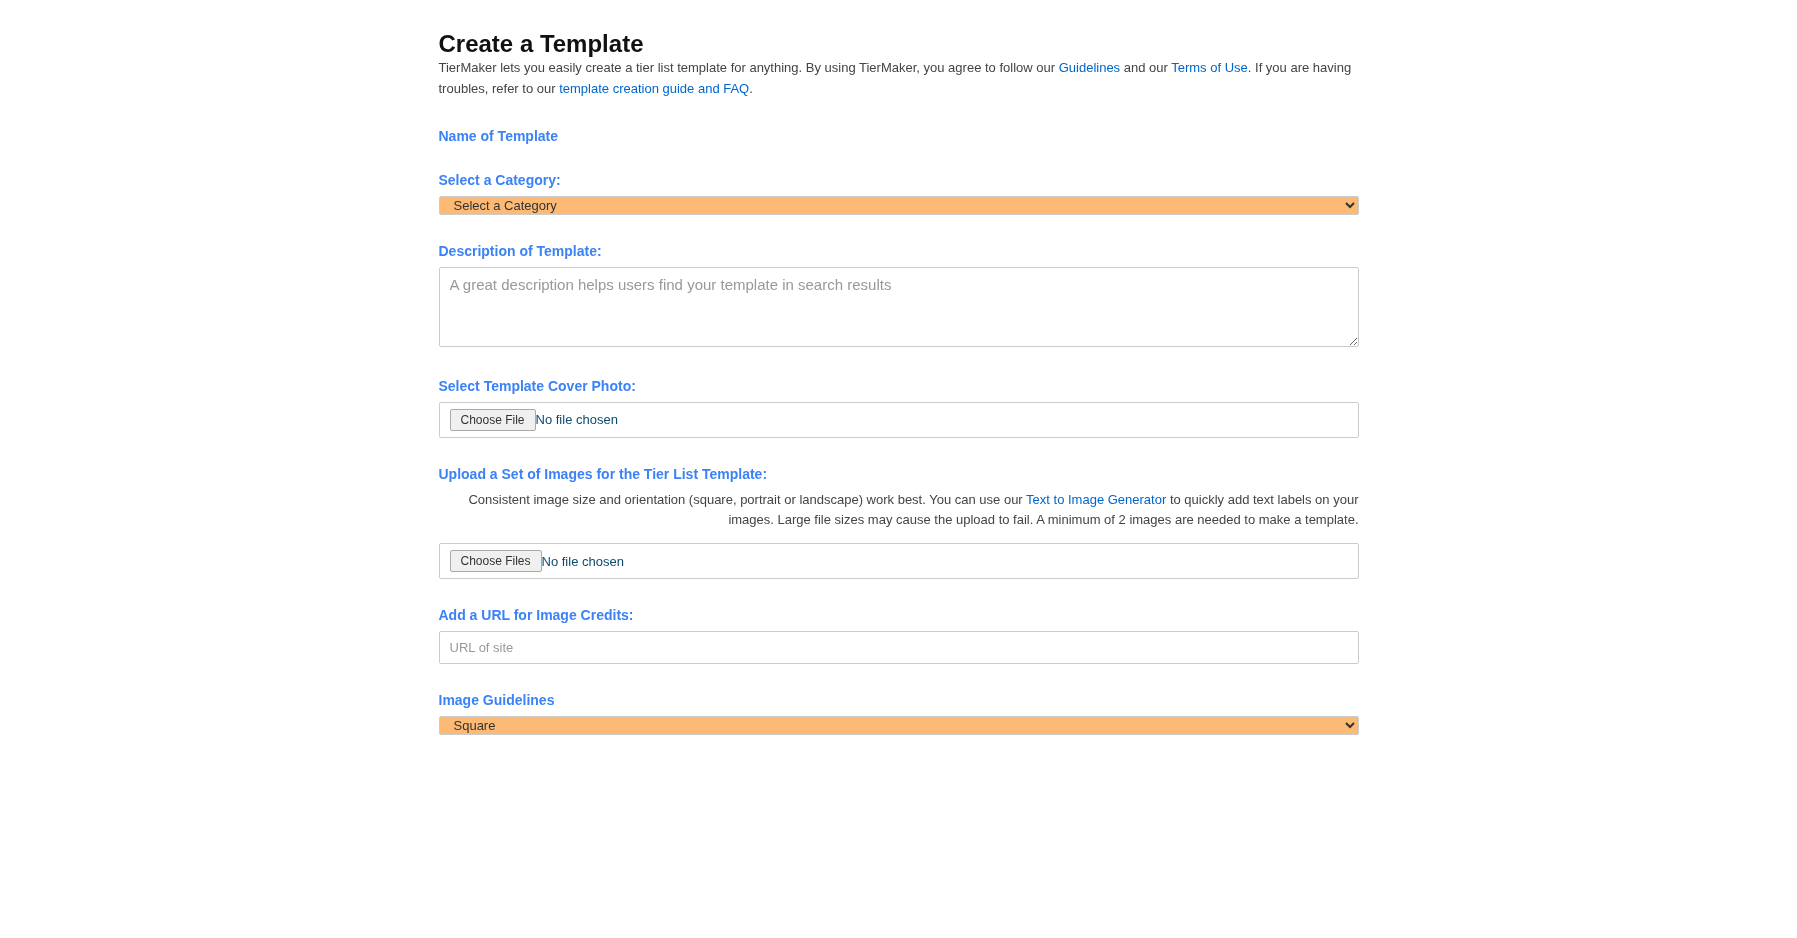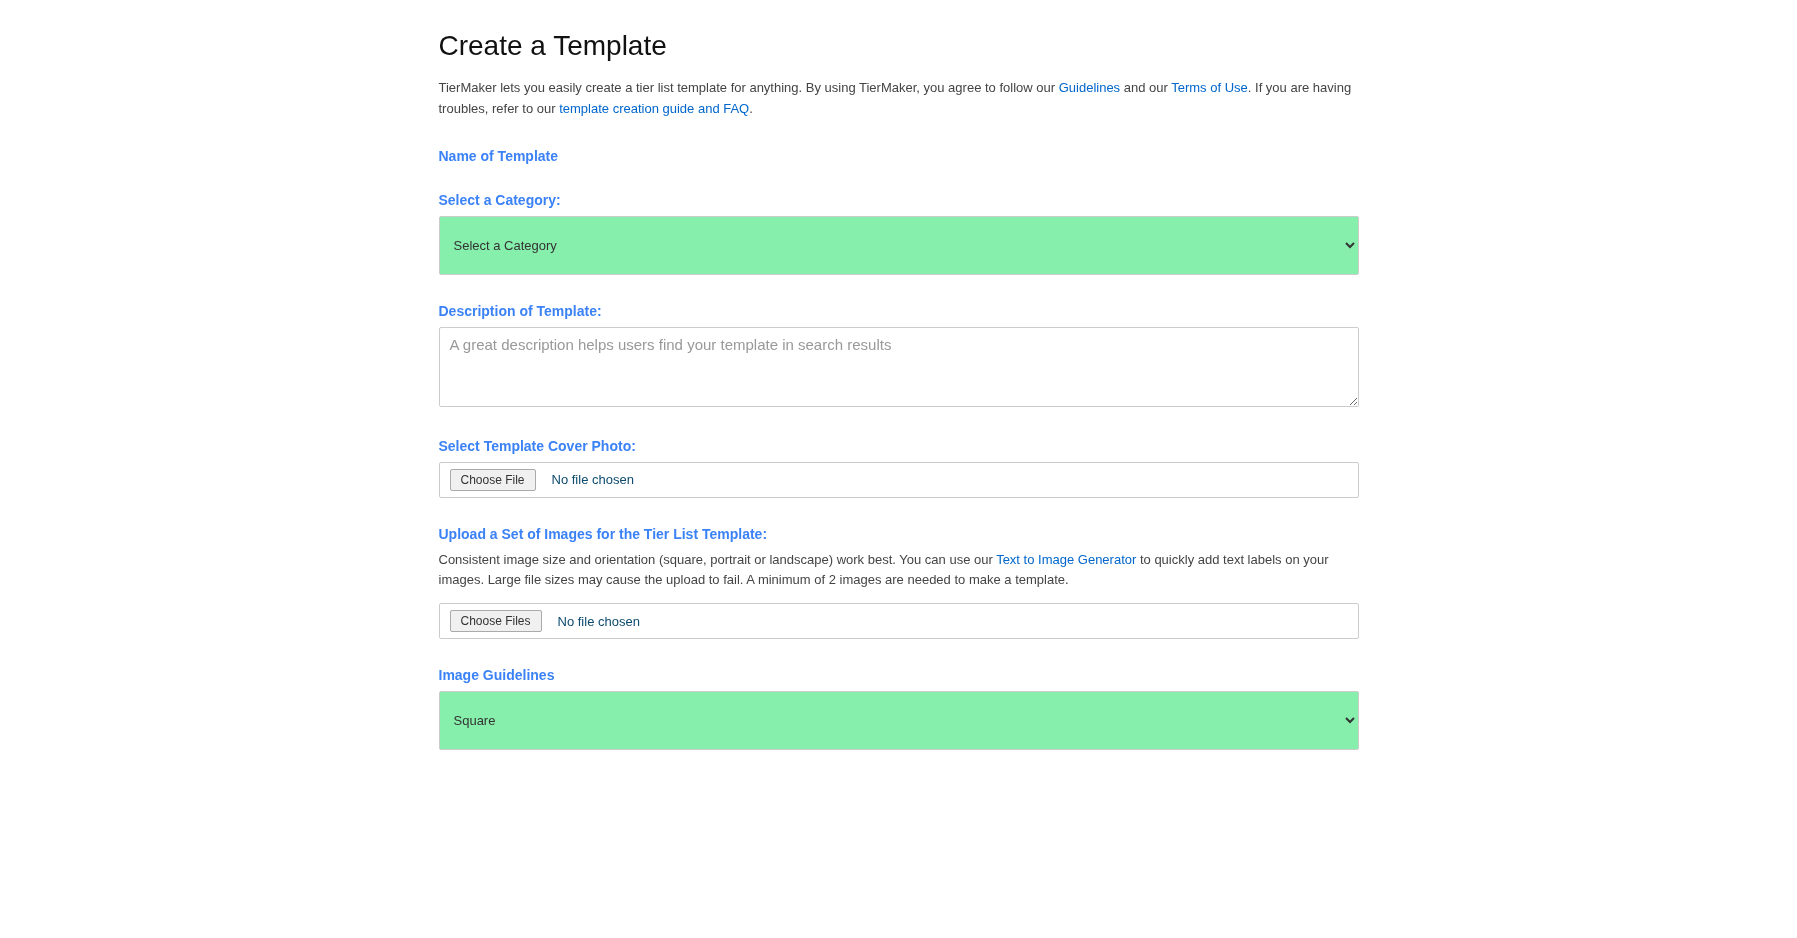--- a/index.html
+++ b/index.html
@@ -15,23 +15,22 @@
       background: #fff;
     }
 
     .page-container {
       max-width: 960px;
       margin: 0 auto;
       padding: 30px 20px 60px 20px;
     }
 
     .page-title {
-      font-size: 28px;
-      font-weight: normal;
-      margin-bottom: 16px;
+      font-size: 24px;
+      font-weight: bold;
       color: #111;
     }
 
     .intro-text {
       font-size: 13px;
       color: #444;
       line-height: 1.6;
       margin-bottom: 28px;
     }
 
@@ -61,26 +60,26 @@
       color: #555;
       outline: none;
     }
 
     .form-input::placeholder {
       color: #999;
     }
 
     .form-select {
       width: 100%;
-      padding: 20px 10px;
+      padding: 0 10px;
       font-size: 13px;
       border: 1px solid #ccc;
       border-radius: 2px;
       color: #333;
-      background: #86efac;
+      background: #fdba74;
       appearance: auto;
       outline: none;
     }
 
     .form-textarea {
       width: 100%;
       padding: 8px 10px;
       font-size: 15px;
       border: 1px solid #ccc;
       border-radius: 2px;
@@ -95,21 +94,21 @@
       color: #999;
     }
 
     .file-input-wrapper {
       width: 100%;
       border: 1px solid #ccc;
       border-radius: 2px;
       padding: 6px 10px;
       display: flex;
       align-items: center;
-      gap: 16px;
+      gap: 0;
       background: #fff;
     }
 
     .file-choose-btn {
       background: #f0f0f0;
       border: 1px solid #aaa;
       border-radius: 2px;
       padding: 3px 10px;
       font-size: 12px;
       cursor: pointer;
@@ -119,20 +118,21 @@
     .file-no-file {
       font-size: 13px;
       color: #0c4a6e;
     }
 
     .upload-description {
       font-size: 13px;
       color: #444;
       line-height: 1.6;
       margin-bottom: 12px;
+      text-align: right;
     }
 
     .upload-description a {
       color: #0066cc;
       text-decoration: none;
     }
   </style>
 </head>
 <body>
 
@@ -181,20 +181,24 @@
     <p class="upload-description">
       <span>Consistent image size and orientation (square, portrait or landscape) work best. You can use our </span><a>Text to Image Generator</a><span> to quickly add text labels on your images. Large file sizes may cause the upload to fail. A minimum of 2 images are needed to make a template.</span>
     </p>
     <div class="file-input-wrapper">
       <label class="file-choose-btn">Choose Files</label>
 
       <span class="file-no-file">No file chosen</span>
     </div>
   </div>
 
+  <div class="form-section">
+    <label class="form-label">Add a URL for Image Credits:</label>
+    <input type="text" class="form-input" placeholder="URL of site" style="">
+  </div>
 
   <div class="form-section">
     <label class="form-label">Image Guidelines</label>
     <select class="form-select">
       <option>Square</option>
       <option>Portrait</option>
       <option>Landscape</option>
     </select>
   </div>
 

